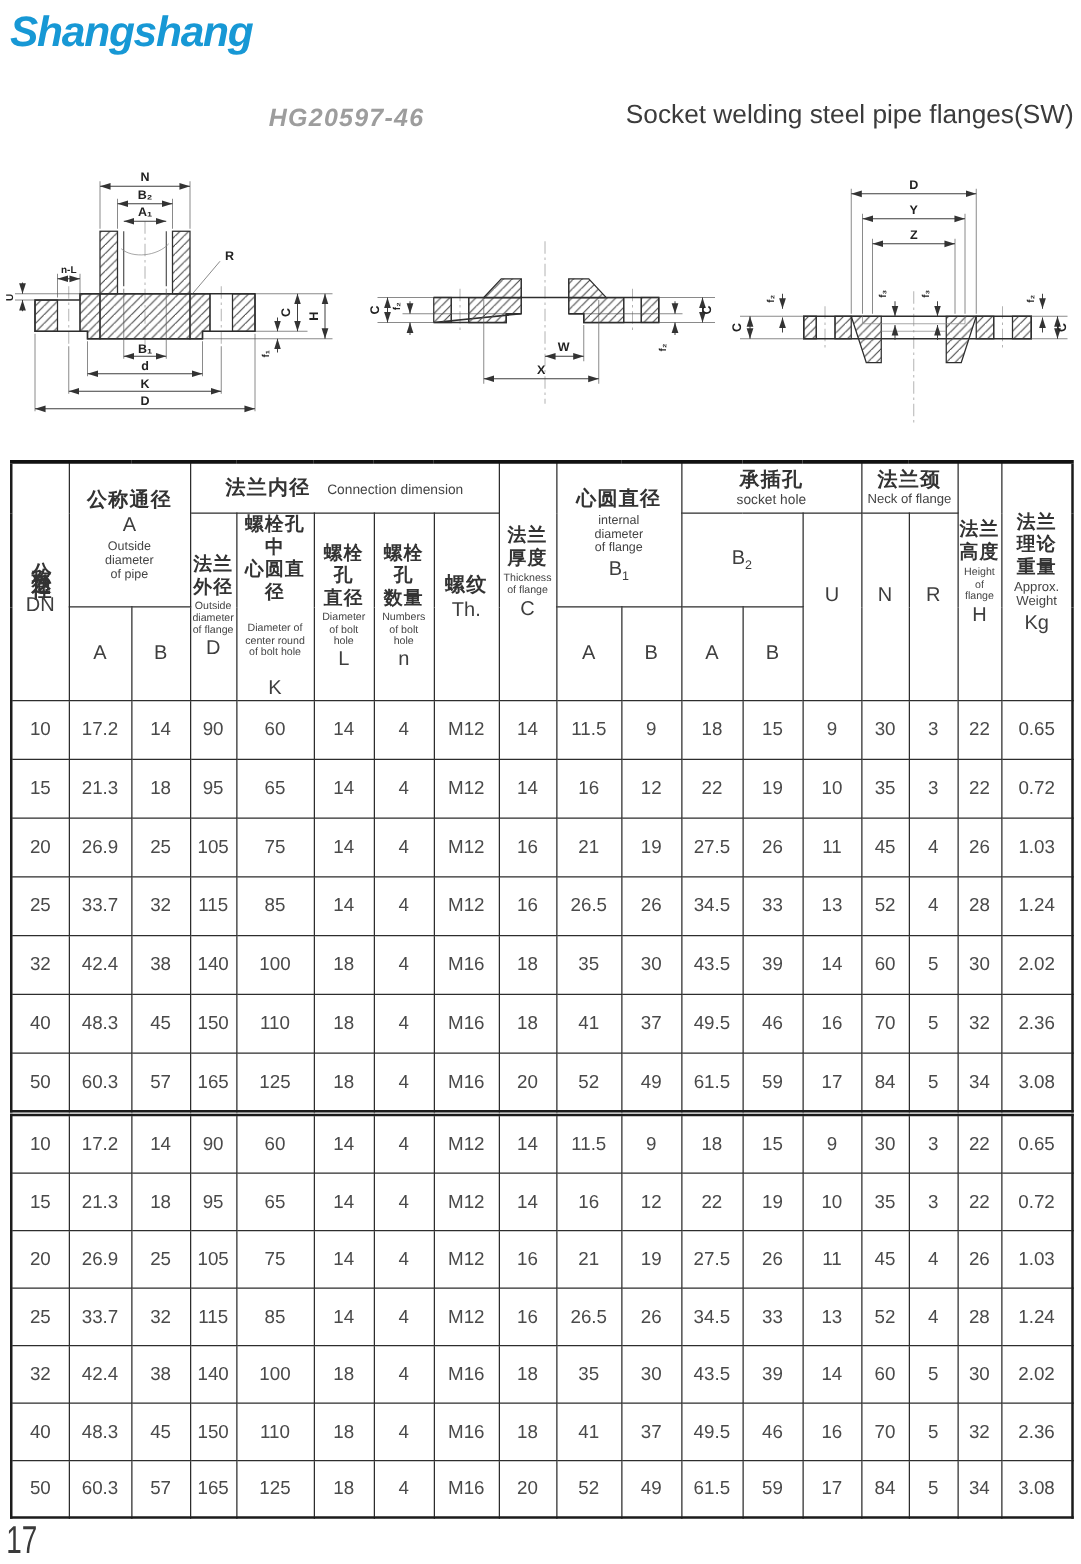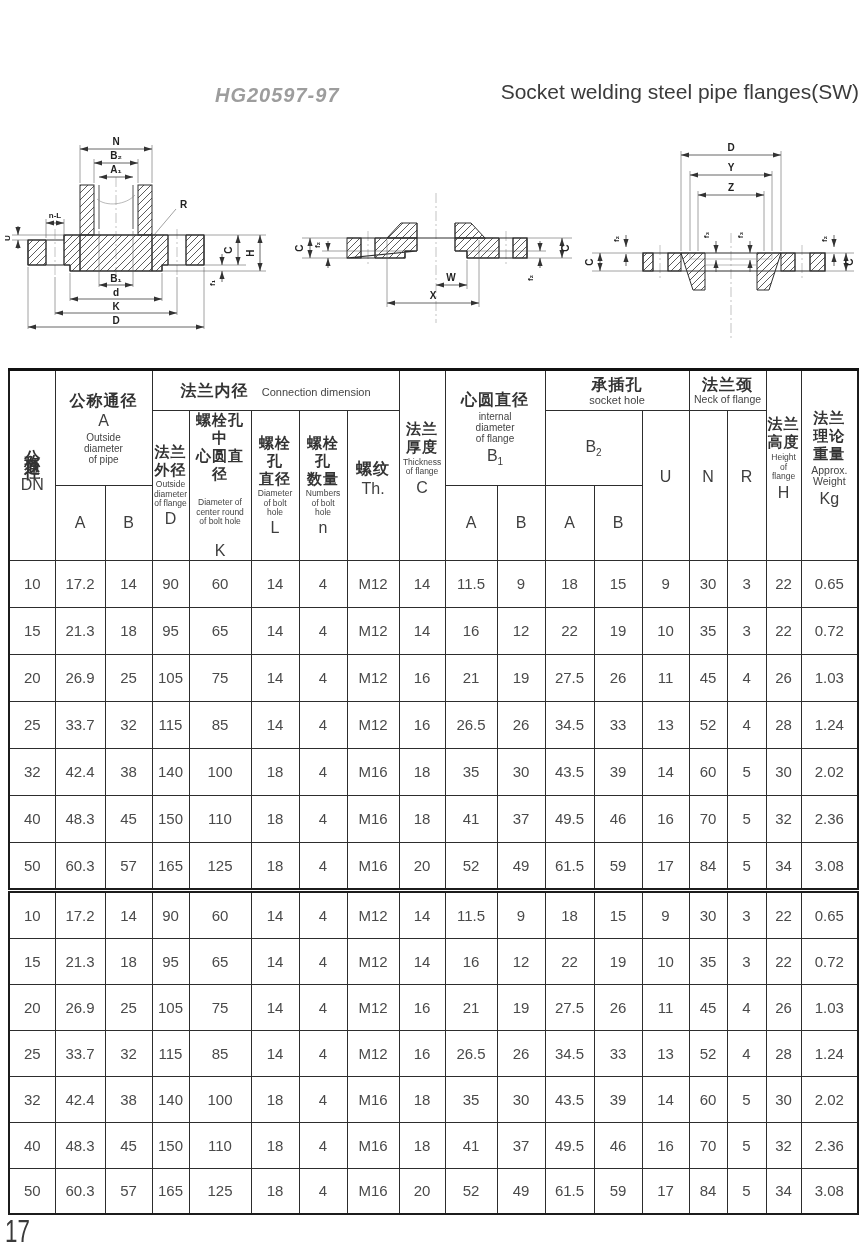--- a/index.html
+++ b/index.html
@@ -46,22 +46,23 @@
   
   .section2-title{position:absolute;left:2px;top:857px;font-size:19px;color:#2f2f2f;letter-spacing:0.2px;white-space:nowrap;}
   .page-number{position:absolute;left:5px;top:1214px;font-size:31px;color:#3a3a3a;transform:scaleX(0.72);transform-origin:left top;}
 </style>
 </head>
 <body>
 
 <div class="page">
 
   <div class="logo">
+    <div class="logo-1">Shangshang</div>
   </div>
-  <div class="std-no">HG20597-97</div>
+  <div class="std-no">HG20597-46</div>
   <div class="sub-title">Socket welding steel pipe flanges(SW)</div>
 
   <svg class="dwg" style="left:0;" width="292" height="218" viewBox="0 0 292 218">
     <defs>
       <pattern id="hatch" width="7" height="7" patternUnits="userSpaceOnUse">
         <path d="M-1,8 L8,-1" stroke="#4a4a4a" stroke-width="0.9"></path>
         <path d="M-1,15 L15,-1" stroke="#4a4a4a" stroke-width="0.9"></path>
       </pattern>
       <marker id="arE" viewBox="0 0 8 6" markerWidth="9" markerHeight="7" refX="7.5" refY="3" orient="auto" markerUnits="userSpaceOnUse">
         <path d="M0,0.6 L7.5,3 L0,5.4 Z" fill="#333"></path>

